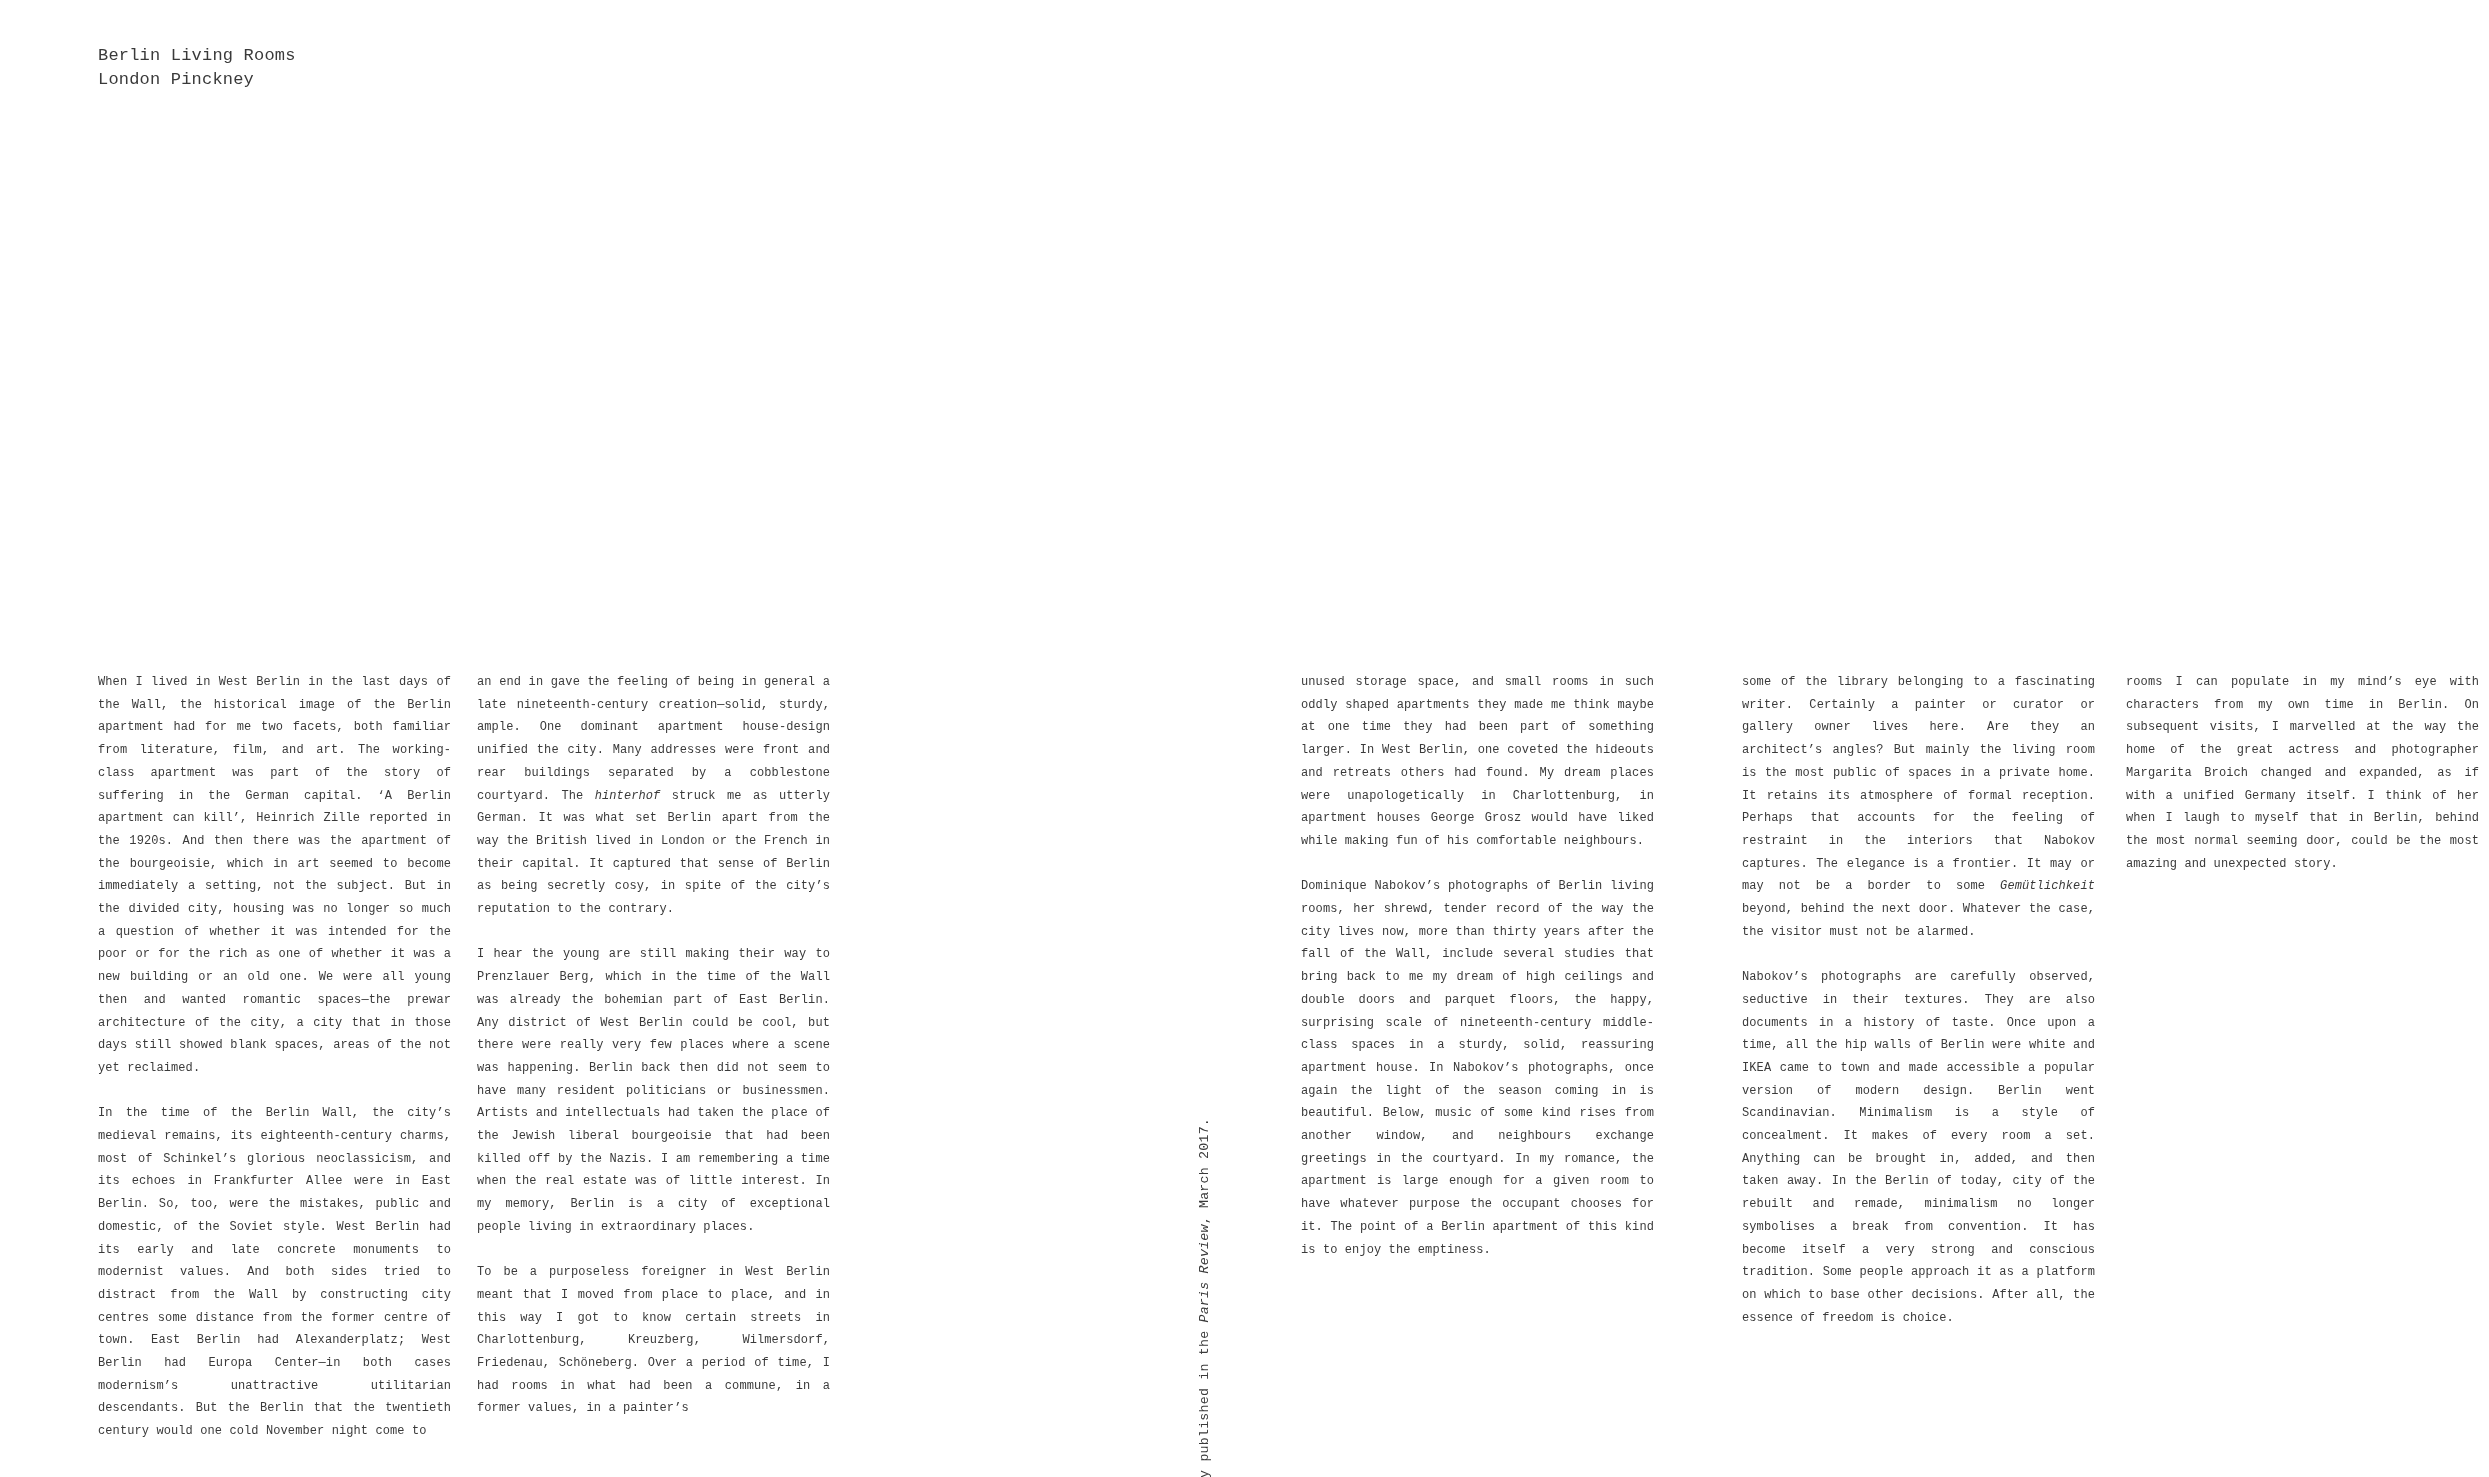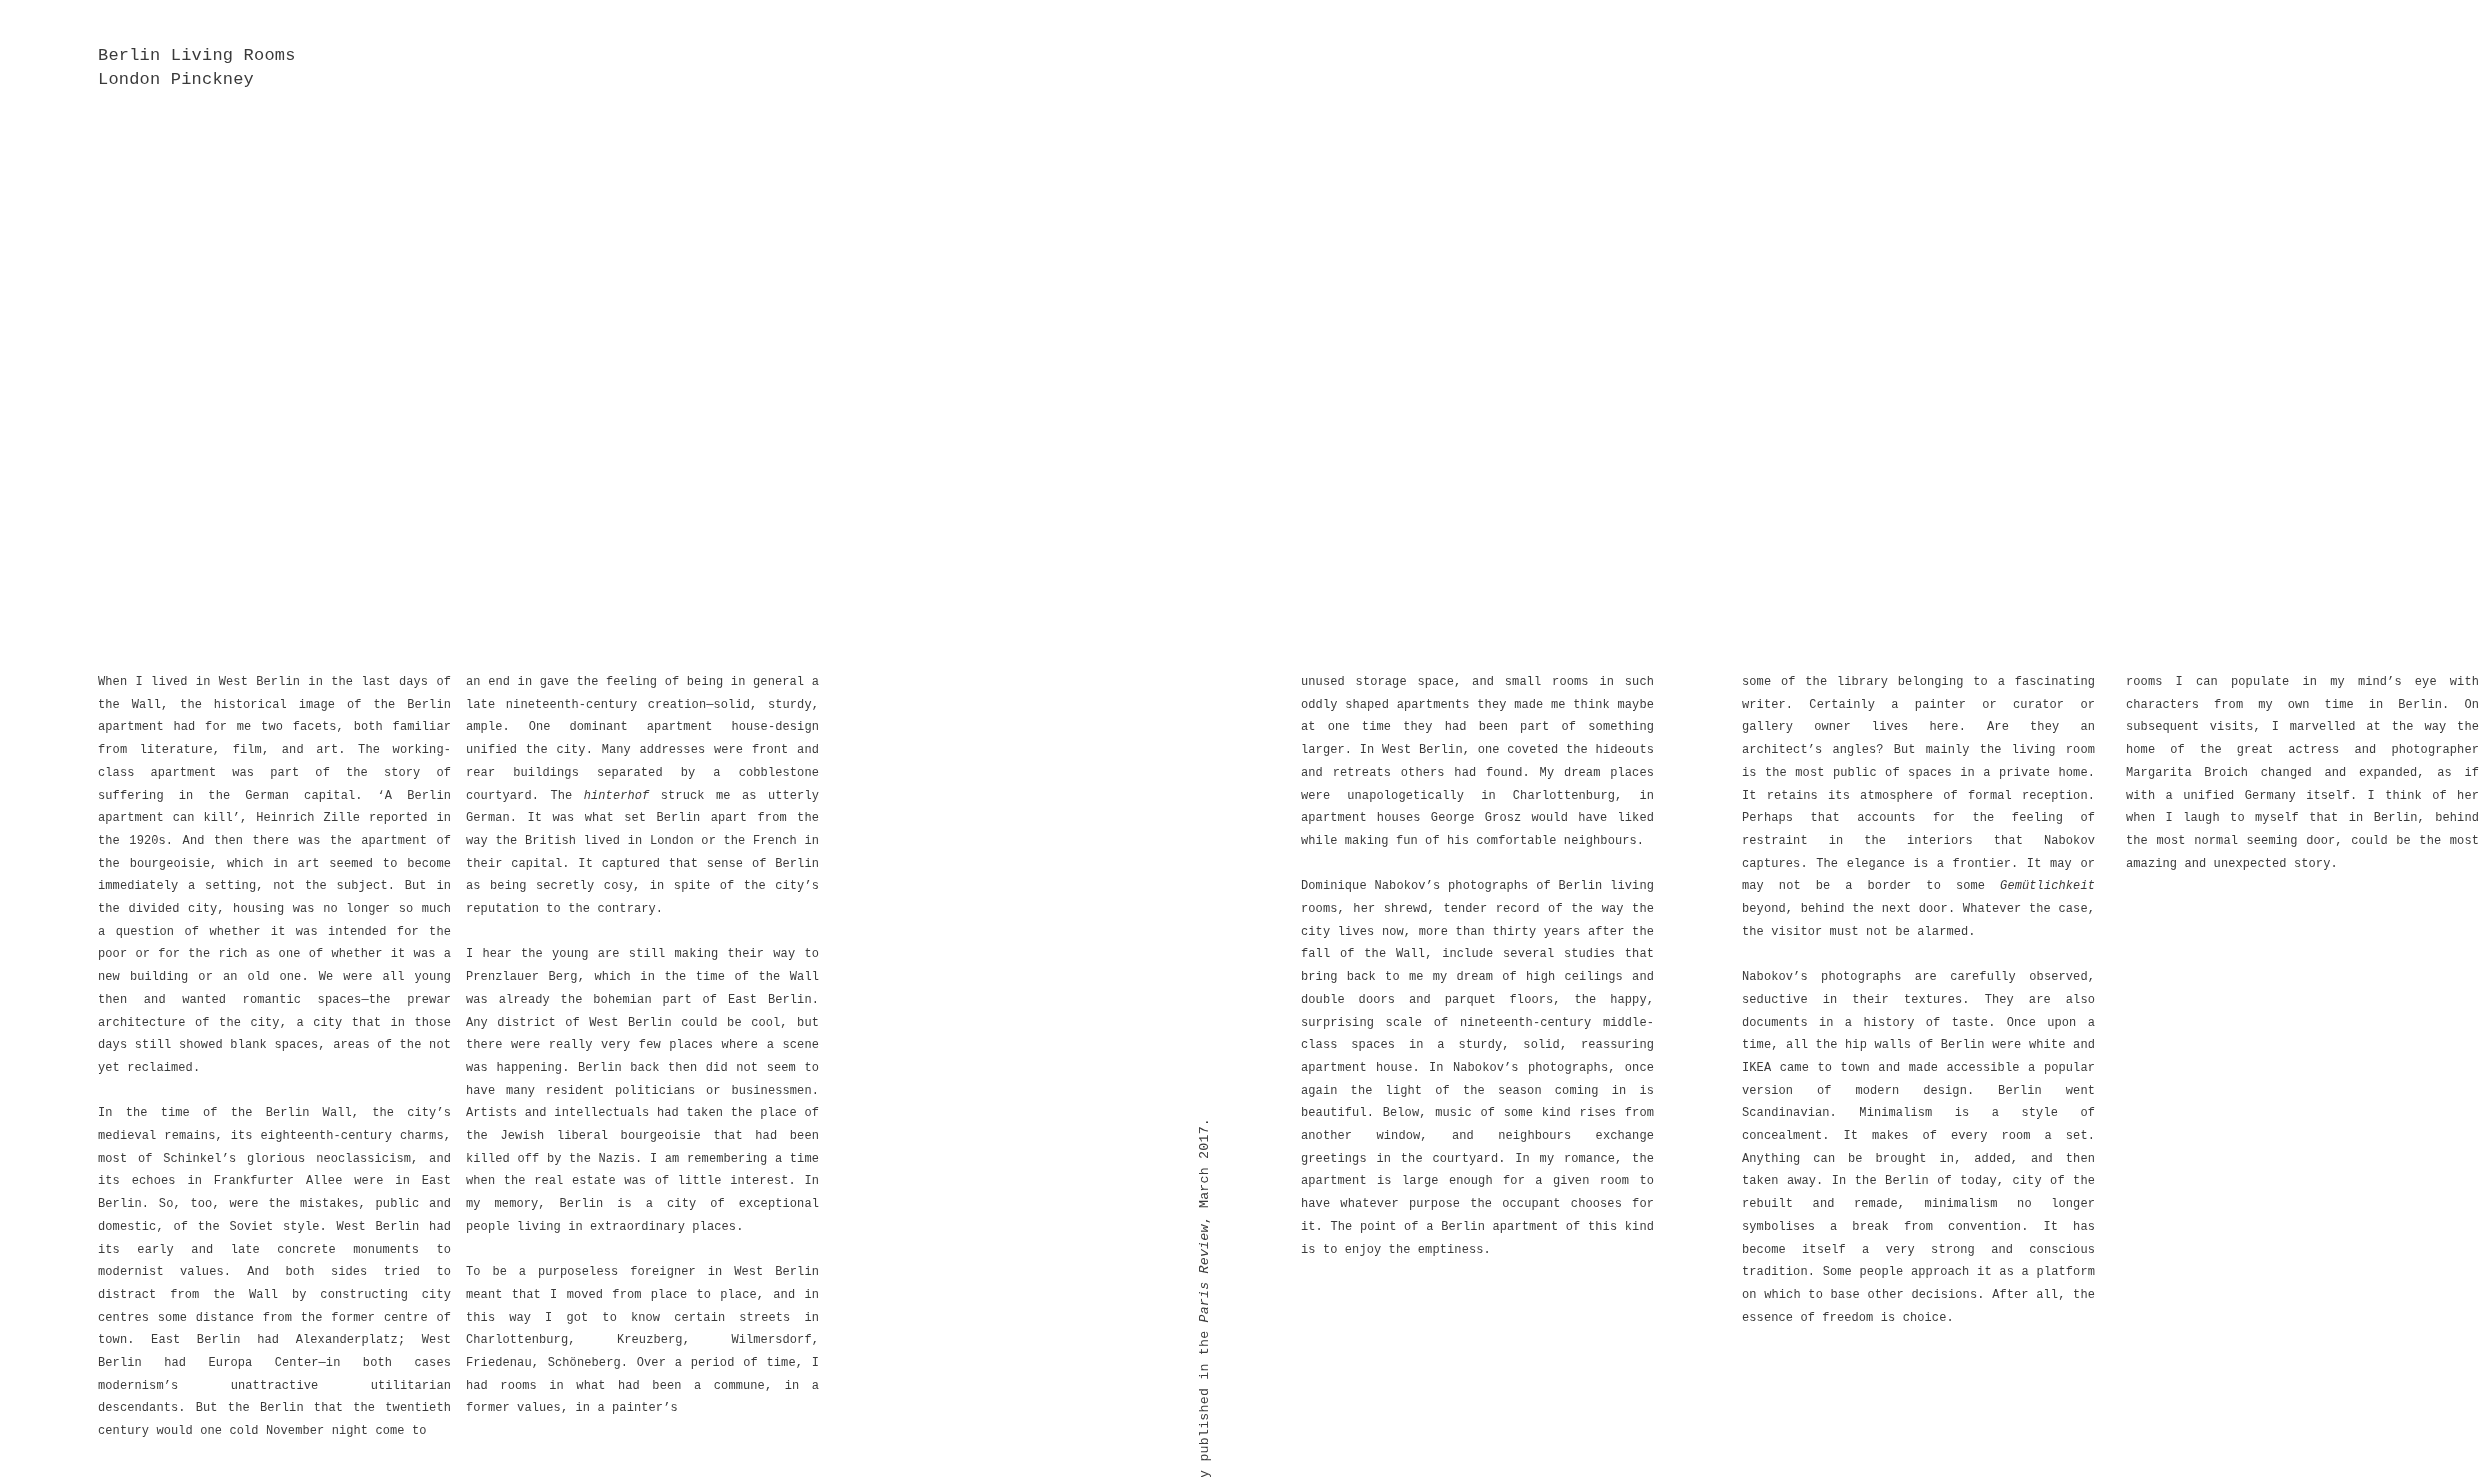--- a/index.html
+++ b/index.html
@@ -39,21 +39,21 @@
     hyphens: auto;
     -webkit-hyphens: auto;
   }
   .text-col p {
     margin: 0 0 22.7px 0;
   }
   .text-col p:last-child {
     margin-bottom: 0;
   }
   #col-1 { left: 54px; }
-  #col-2 { left: 422px; }
+  #col-2 { left: 433px; }
   #col-3 { left: 1257px; }
   #col-4 { left: 1698px; }
   #col-5 { left: 2082px; }
   .credit {
     position: absolute;
     left: 1153px;
     top: 1118px;
     font-size: 13.3px;
     letter-spacing: 0.2px;
     writing-mode: vertical-rl;

